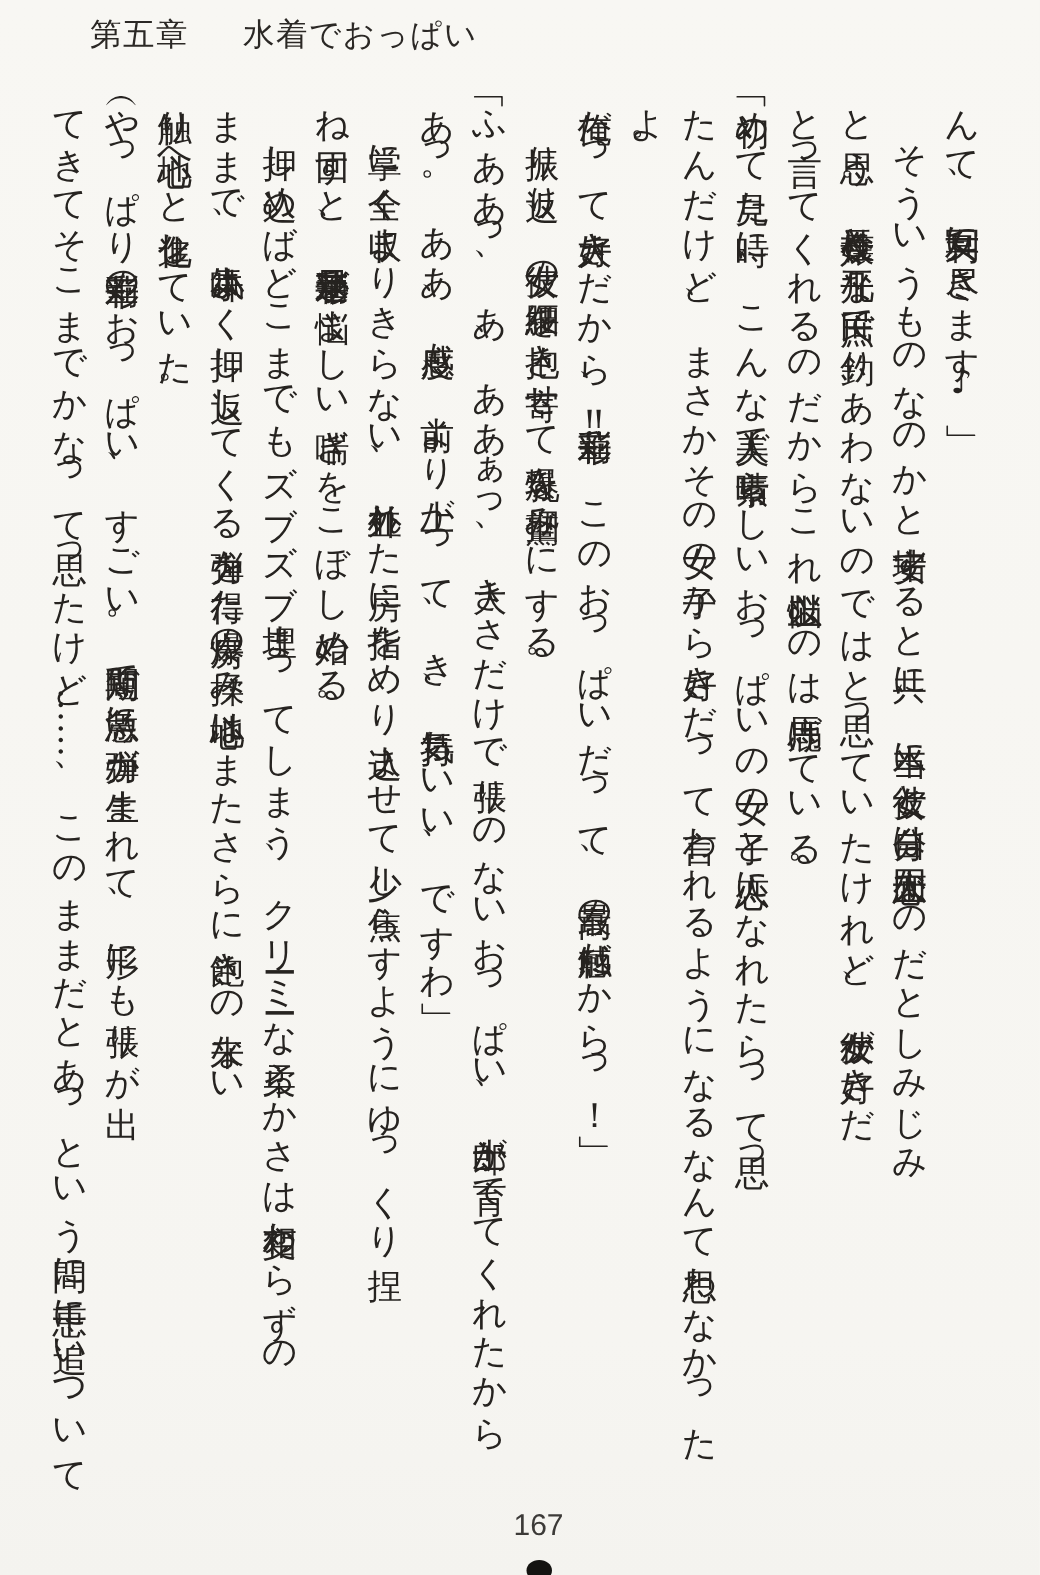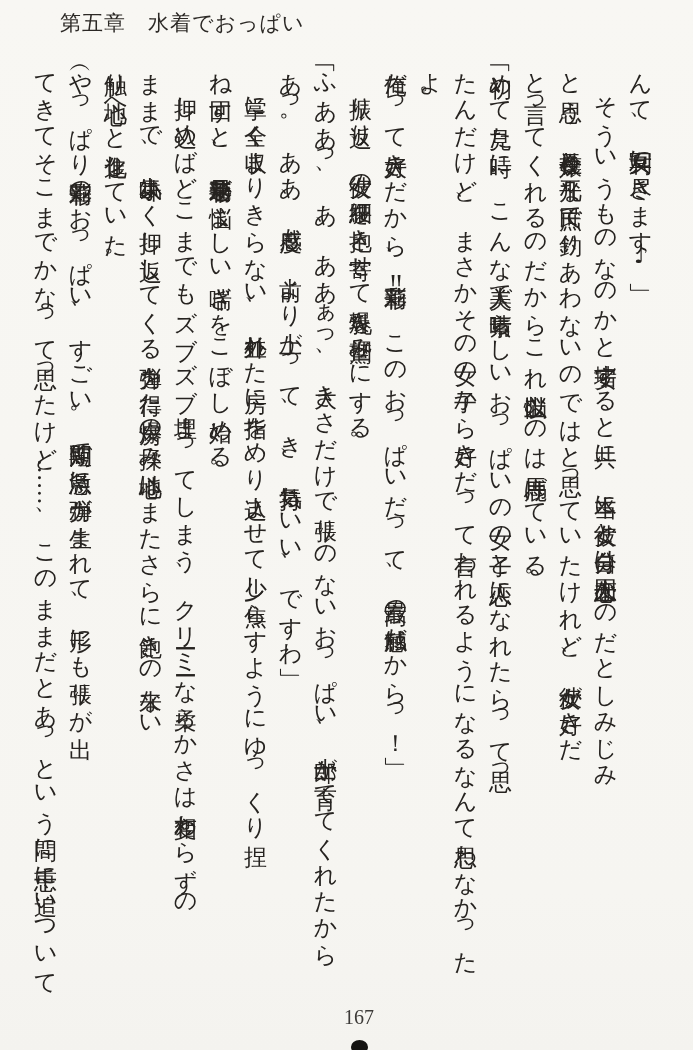--- a/index.html
+++ b/index.html
@@ -16,39 +16,39 @@
     background: linear-gradient(180deg, #f8f7f3 0%, #f6f5f1 85%, #f4f3ef 100%);
   }
   .chapter-header {
     position: absolute;
     top: 9px; left: 60px;
     font-size: 21px;
     letter-spacing: 1px;
     white-space: nowrap;
     color: #2b2825;
   }
-  .chapter-title { margin-left: 22px; }
+  .chapter-title { margin-left: 36px; }
   .vertical-text {
     position: absolute;
     top: 57px; right: 35px;
     height: 936px;
     writing-mode: vertical-rl;
     text-orientation: mixed;
     font-size: 23px;
     line-height: 35px;
     letter-spacing: 0.4px;
     color: #262320;
   }
   .tcol { margin: 0; padding: 0; }
   .page-number {
     position: absolute;
     top: 1006px; left: 331px; width: 56px;
     text-align: center;
     font-size: 20px;
-    font-family: Liberation Serif, serif;
+    font-family: Liberation Sans, sans-serif;
     color: #3c3a38;
   }
   .nav-dot {
     position: absolute;
     top: 1040px; left: 351px;
     width: 17px; height: 14px;
     background: #141311;
     border-radius: 50%;
   }
 </style>

